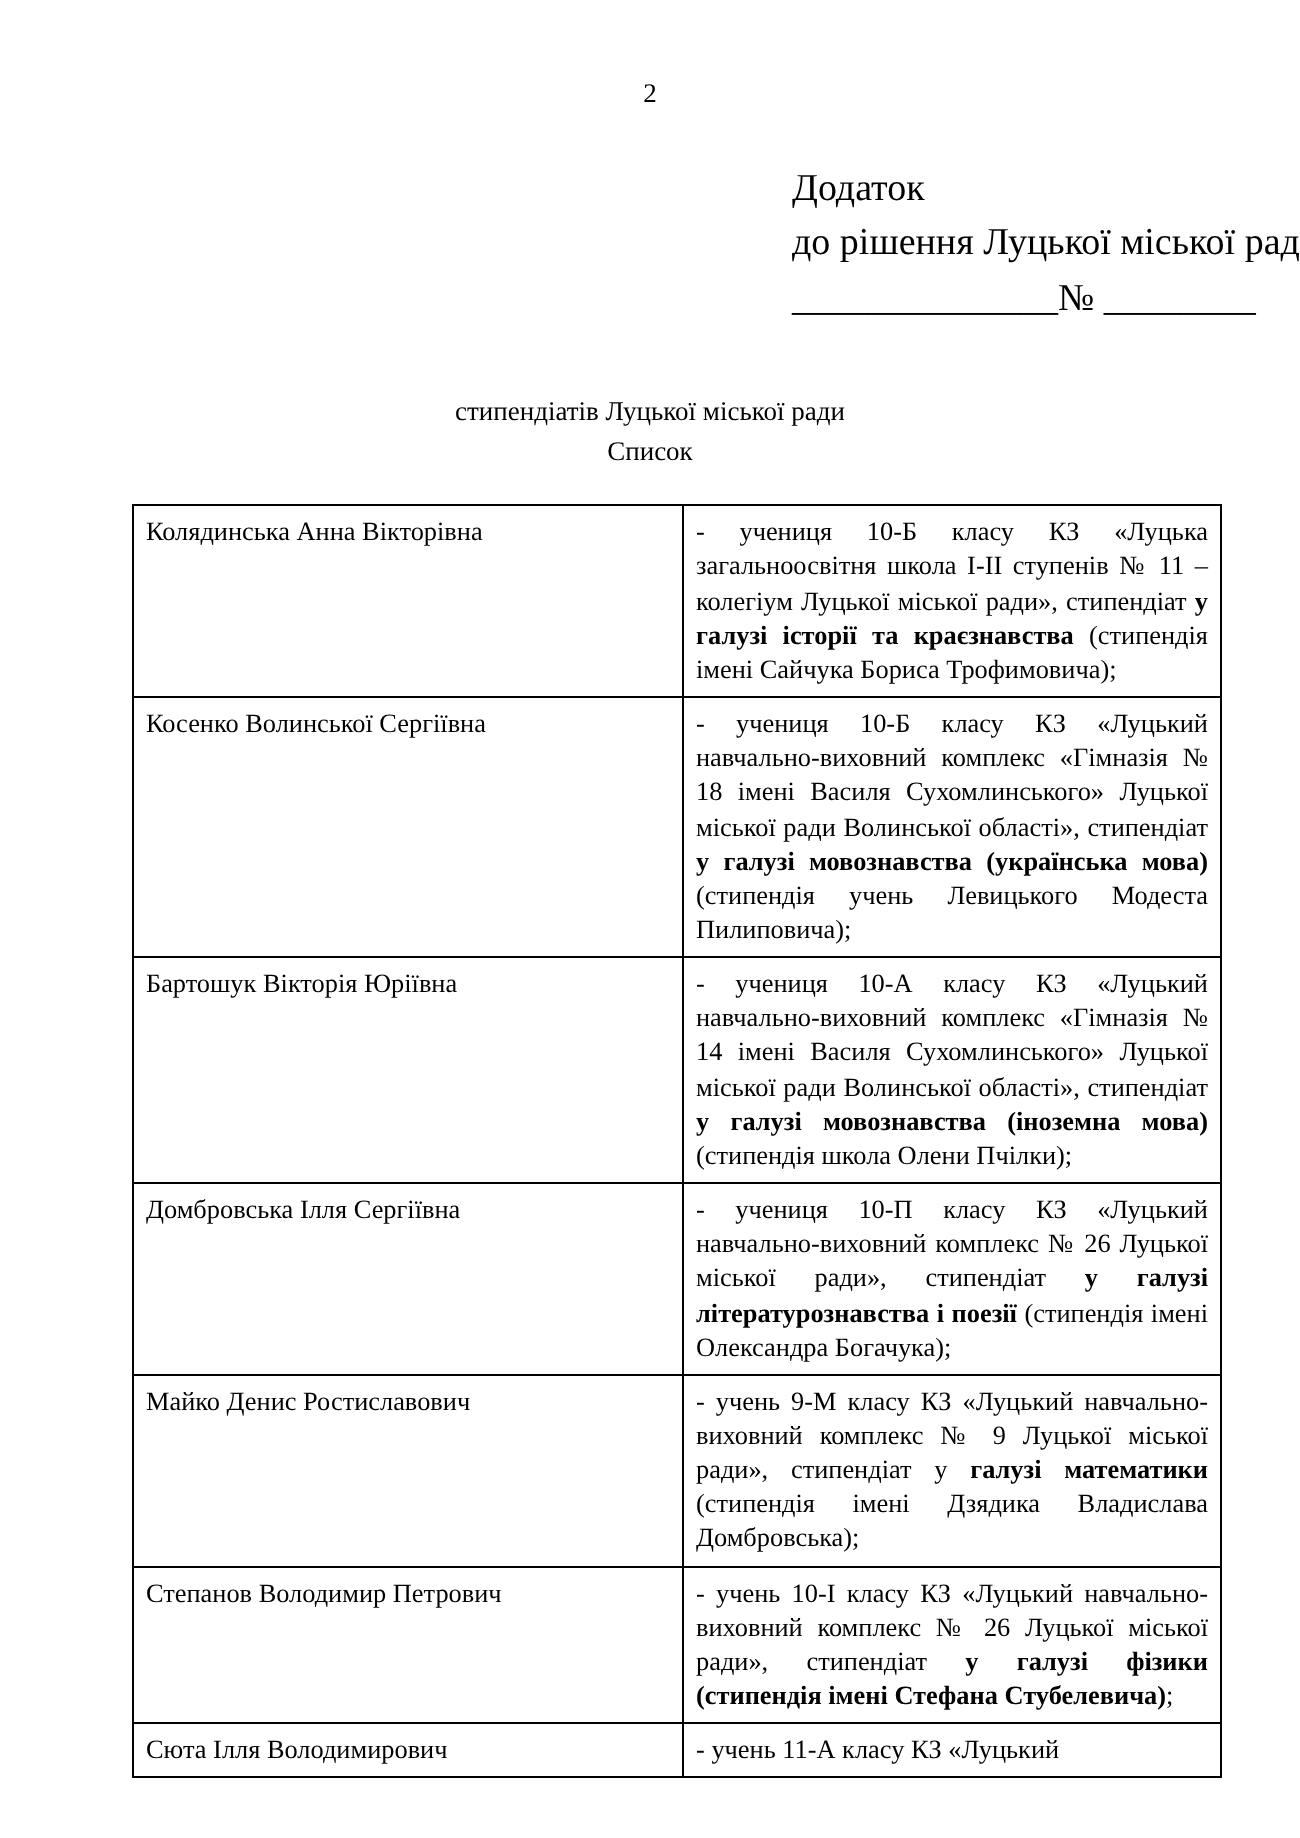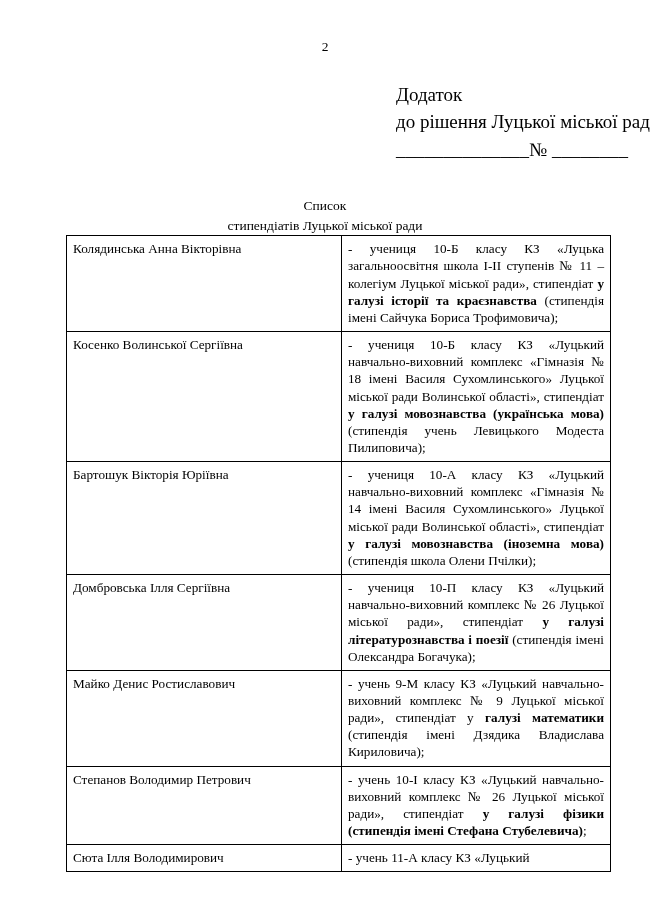--- a/index.html
+++ b/index.html
@@ -37,21 +37,21 @@
   .header-block div {
     white-space: nowrap;
   }
   .title-block {
     margin-top: 33px;
     text-align: center;
     font-size: 13.5px;
     line-height: 1.45;
   }
   table.list {
-    margin-top: 0;
+    margin-top: 17px;
     border-collapse: collapse;
     width: 518px;
     table-layout: fixed;
   }
   table.list td {
     border: 1px solid #000000;
     vertical-align: top;
     font-size: 13.2px;
     line-height: 1.3;
     padding: 4px 6px 5px 6px;
@@ -81,22 +81,22 @@
 
   <div class="page-number">2</div>
 
   <div class="header-block">
     <div>Додаток</div>
     <div>до рішення Луцької міської ради</div>
     <div>______________№ ________</div>
   </div>
 
   <div class="title-block">
+    <div>стипендіатів Луцької міської ради</div>
     <div>Список</div>
-    <div>стипендіатів Луцької міської ради</div>
   </div>
 
   <table class="list">
     <tbody>
       <tr>
         <td class="name">Колядинська Анна Вікторівна</td>
         <td class="desc">
           <p><span>- учениця 10-Б класу КЗ «Луцька загальноосвітня школа І-ІІ ступенів № 11 – колегіум Луцької міської ради», стипендіат </span><b>у галузі історії та краєзнавства</b><span> (стипендія імені Сайчука Бориса Трофимовича);</span></p>
         </td>
       </tr>
@@ -114,21 +114,21 @@
       </tr>
       <tr>
         <td class="name">Домбровська Ілля Сергіївна</td>
         <td class="desc">
           <p><span>- учениця 10-П класу КЗ «Луцький навчально-виховний комплекс № 26 Луцької міської ради», стипендіат </span><b>у галузі літературознавства і поезії</b><span> (стипендія імені Олександра Богачука);</span></p>
         </td>
       </tr>
       <tr>
         <td class="name">Майко Денис Ростиславович</td>
         <td class="desc">
-          <p><span>- учень 9-М класу КЗ «Луцький навчально-виховний комплекс № 9 Луцької міської ради», стипендіат у </span><b>галузі математики</b><span> (стипендія імені Дзядика Владислава Кириловича);</span></p>
+          <p><span>- учень 9-М класу КЗ «Луцький навчально-виховний комплекс № 9 Луцької міської ради», стипендіат у </span><b>галузі математики</b><span> (стипендія імені Дзядика Владислава Домбровська);</span></p>
         </td>
       </tr>
       <tr>
         <td class="name">Степанов Володимир Петрович</td>
         <td class="desc">
           <p><span>- учень 10-І класу КЗ «Луцький навчально-виховний комплекс № 26 Луцької міської ради», стипендіат </span><b>у галузі фізики (стипендія імені Стефана Стубелевича)</b><span>;</span></p>
         </td>
       </tr>
       <tr class="clip-row">
         <td class="name">Сюта Ілля Володимирович</td>

